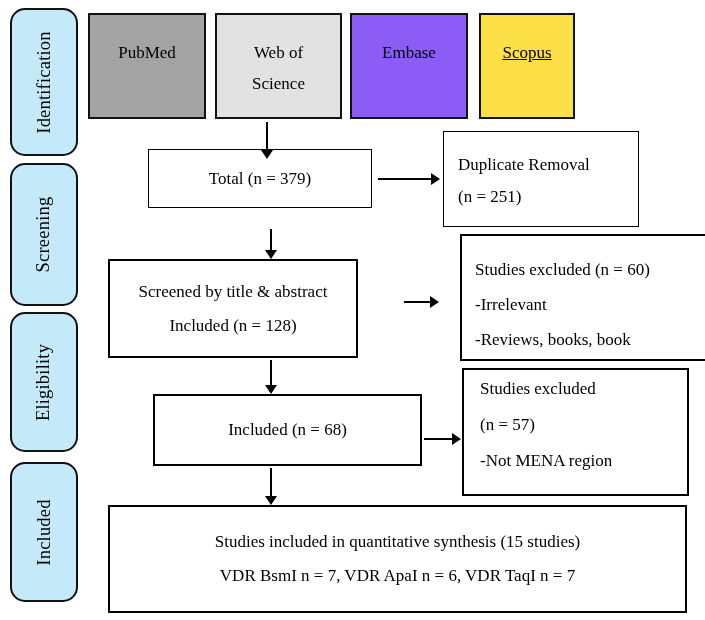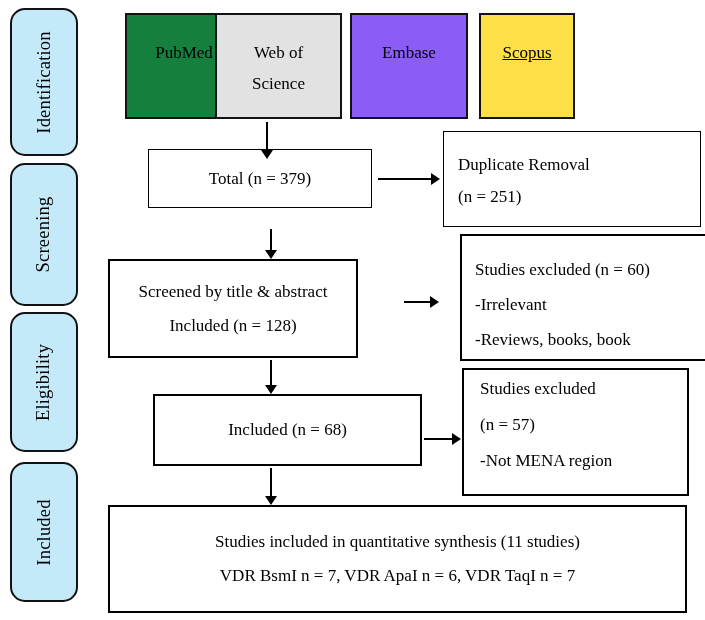--- a/index.html
+++ b/index.html
@@ -58,42 +58,42 @@
   <div class="stage" style="top: 163px; height: 143px; background: rgb(196, 233, 248);">
     <span class="vtext">Screening</span>
   </div>
   <div class="stage" style="top: 312px; height: 140px; background: rgb(196, 233, 248);">
     <span class="vtext">Eligibility</span>
   </div>
   <div class="stage" style="top: 462px; height: 140px; background: rgb(196, 233, 248);">
     <span class="vtext">Included</span>
   </div>
 
-  <div class="db" style="left: 88px; width: 118px; background: #15803d; margin-left: 37px;">
+  <div class="db" style="left: 88px; width: 118px; background: #a3a3a3;">
     <div>PubMed</div>
     <div></div>
   </div>
   <div class="db" style="left: 215px; width: 127px; background: rgb(226, 226, 226);">
     <div>Web of</div>
     <div>Science</div>
   </div>
   <div class="db" style="left: 350px; width: 118px; background: #8b5cf6;">
     <div>Embase</div>
     <div></div>
   </div>
   <div class="db" style="left: 479px; width: 96px; background: #fde047; text-decoration: underline;">
     <div>Scopus</div>
     <div></div>
   </div>
 
   <div class="wbox center" style="left: 148px; top: 149px; width: 224px; height: 59px; border-width: 1.5px; background: rgb(255, 255, 255);">
     <div>Total (n = 379)</div>
   </div>
 
-  <div class="wbox leftal" style="left: 443px; top: 131px; width: 258px; height: 96px; border-width: 1.5px; padding: 17px 10px 0px 14px; line-height: 32px; background: rgb(255, 255, 255);">
+  <div class="wbox leftal" style="left: 443px; top: 131px; width: 196px; height: 96px; border-width: 1.5px; padding: 17px 10px 0px 14px; line-height: 32px; background: rgb(255, 255, 255);">
     <div>Duplicate Removal</div>
     <div>(n = 251)</div>
   </div>
 
   <div class="wbox center" style="left: 108px; top: 259px; width: 250px; height: 99px; background: rgb(255, 255, 255);">
     <div>Screened by title &amp; abstract</div>
     <div>Included (n = 128)</div>
   </div>
 
   <div class="wbox leftal" style="left: 440px; top: 234px; width: 257px; height: 127px; padding: 16px 8px 0px 13px; line-height: 35px; background: rgb(255, 255, 255); margin-left: 20px;">
@@ -106,21 +106,21 @@
     <div>Included (n = 68)</div>
   </div>
 
   <div class="wbox leftal" style="left: 462px; top: 368px; width: 227px; height: 128px; padding: 1px 8px 0px 16px; line-height: 36px; background: rgb(255, 255, 255);">
     <div>Studies excluded</div>
     <div>(n = 57)</div>
     <div>-Not MENA region</div>
   </div>
 
   <div class="wbox center" style="left: 108px; top: 505px; width: 579px; height: 108px; background: rgb(255, 255, 255);">
-    <div>Studies included in quantitative synthesis (11 studies)</div>
+    <div>Studies included in quantitative synthesis (15 studies)</div>
     <div>VDR BsmI n = 7, VDR ApaI n = 6, VDR TaqI n = 7</div>
   </div>
 
   <div class="arr-v" style="left:266px; top:122px; height:29px;"></div>
   <div class="arr-v" style="left:270px; top:229px; height:22px;"></div>
   <div class="arr-v" style="left:270px; top:360px; height:26px;"></div>
   <div class="arr-v" style="left:270px; top:468px; height:29px;"></div>
   <div class="arr-h" style="left:378px; top:178px; width:54px;"></div>
   <div class="arr-h" style="left:404px; top:301px; width:27px;"></div>
   <div class="arr-h" style="left:424px; top:438px; width:29px;"></div>

